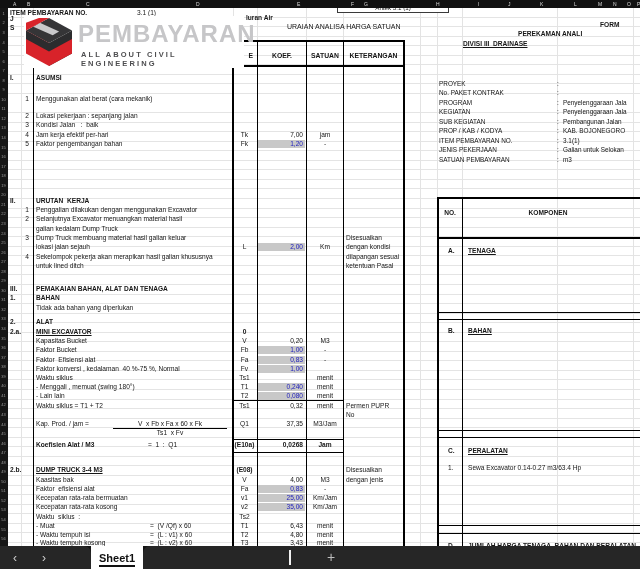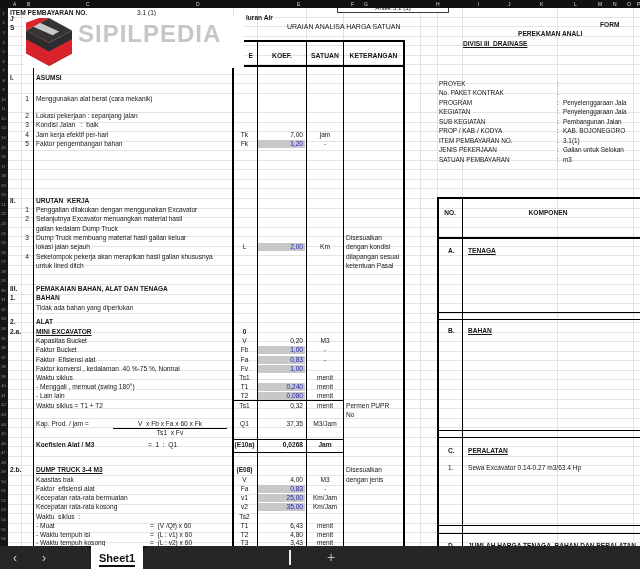--- a/index.html
+++ b/index.html
@@ -482,21 +482,22 @@
   <div id="logo-box">
     <div class="abs" style="left:2px;top:2px;width:46px;height:48px;">
       <div class="cubeface" style="background:#353537;clip-path:polygon(50% 0,100% 26%,50% 52%,0 26%);"></div>
       <div class="cubeface" style="background:#c9c9cb;clip-path:polygon(30% 10%,72% 28%,58% 36%,16% 18%);"></div>
       <div class="cubeface" style="background:#d8232a;clip-path:polygon(50% 0,0 26%,0 10%,28% 0);"></div>
       <div class="cubeface" style="background:#d8232a;clip-path:polygon(0 26%,50% 52%,50% 100%,0 74%);"></div>
       <div class="cubeface" style="background:#2c2c2e;clip-path:polygon(0 26%,50% 52%,50% 70%,0 44%);"></div>
       <div class="cubeface" style="background:#2c2c2e;clip-path:polygon(50% 52%,100% 26%,100% 74%,50% 100%);"></div>
       <div class="cubeface" style="background:#d8232a;clip-path:polygon(50% 70%,100% 44%,100% 74%,50% 100%);"></div>
     </div>
-    <div id="brand">SIPILPEDIA</div>
+    <div id="brand">PEMBAYARAN</div>
+    <div id="tagline">ALL ABOUT CIVIL ENGINEERING</div>
   </div>
 
   <div id="tabbar">
     <div id="tab-left">
       <div class="chev" style="left:13px;">‹</div>
       <div class="chev" style="left:42px;">›</div>
     </div>
     <div id="tab-active">
       <span id="tabname">Sheet1</span>
     </div>

